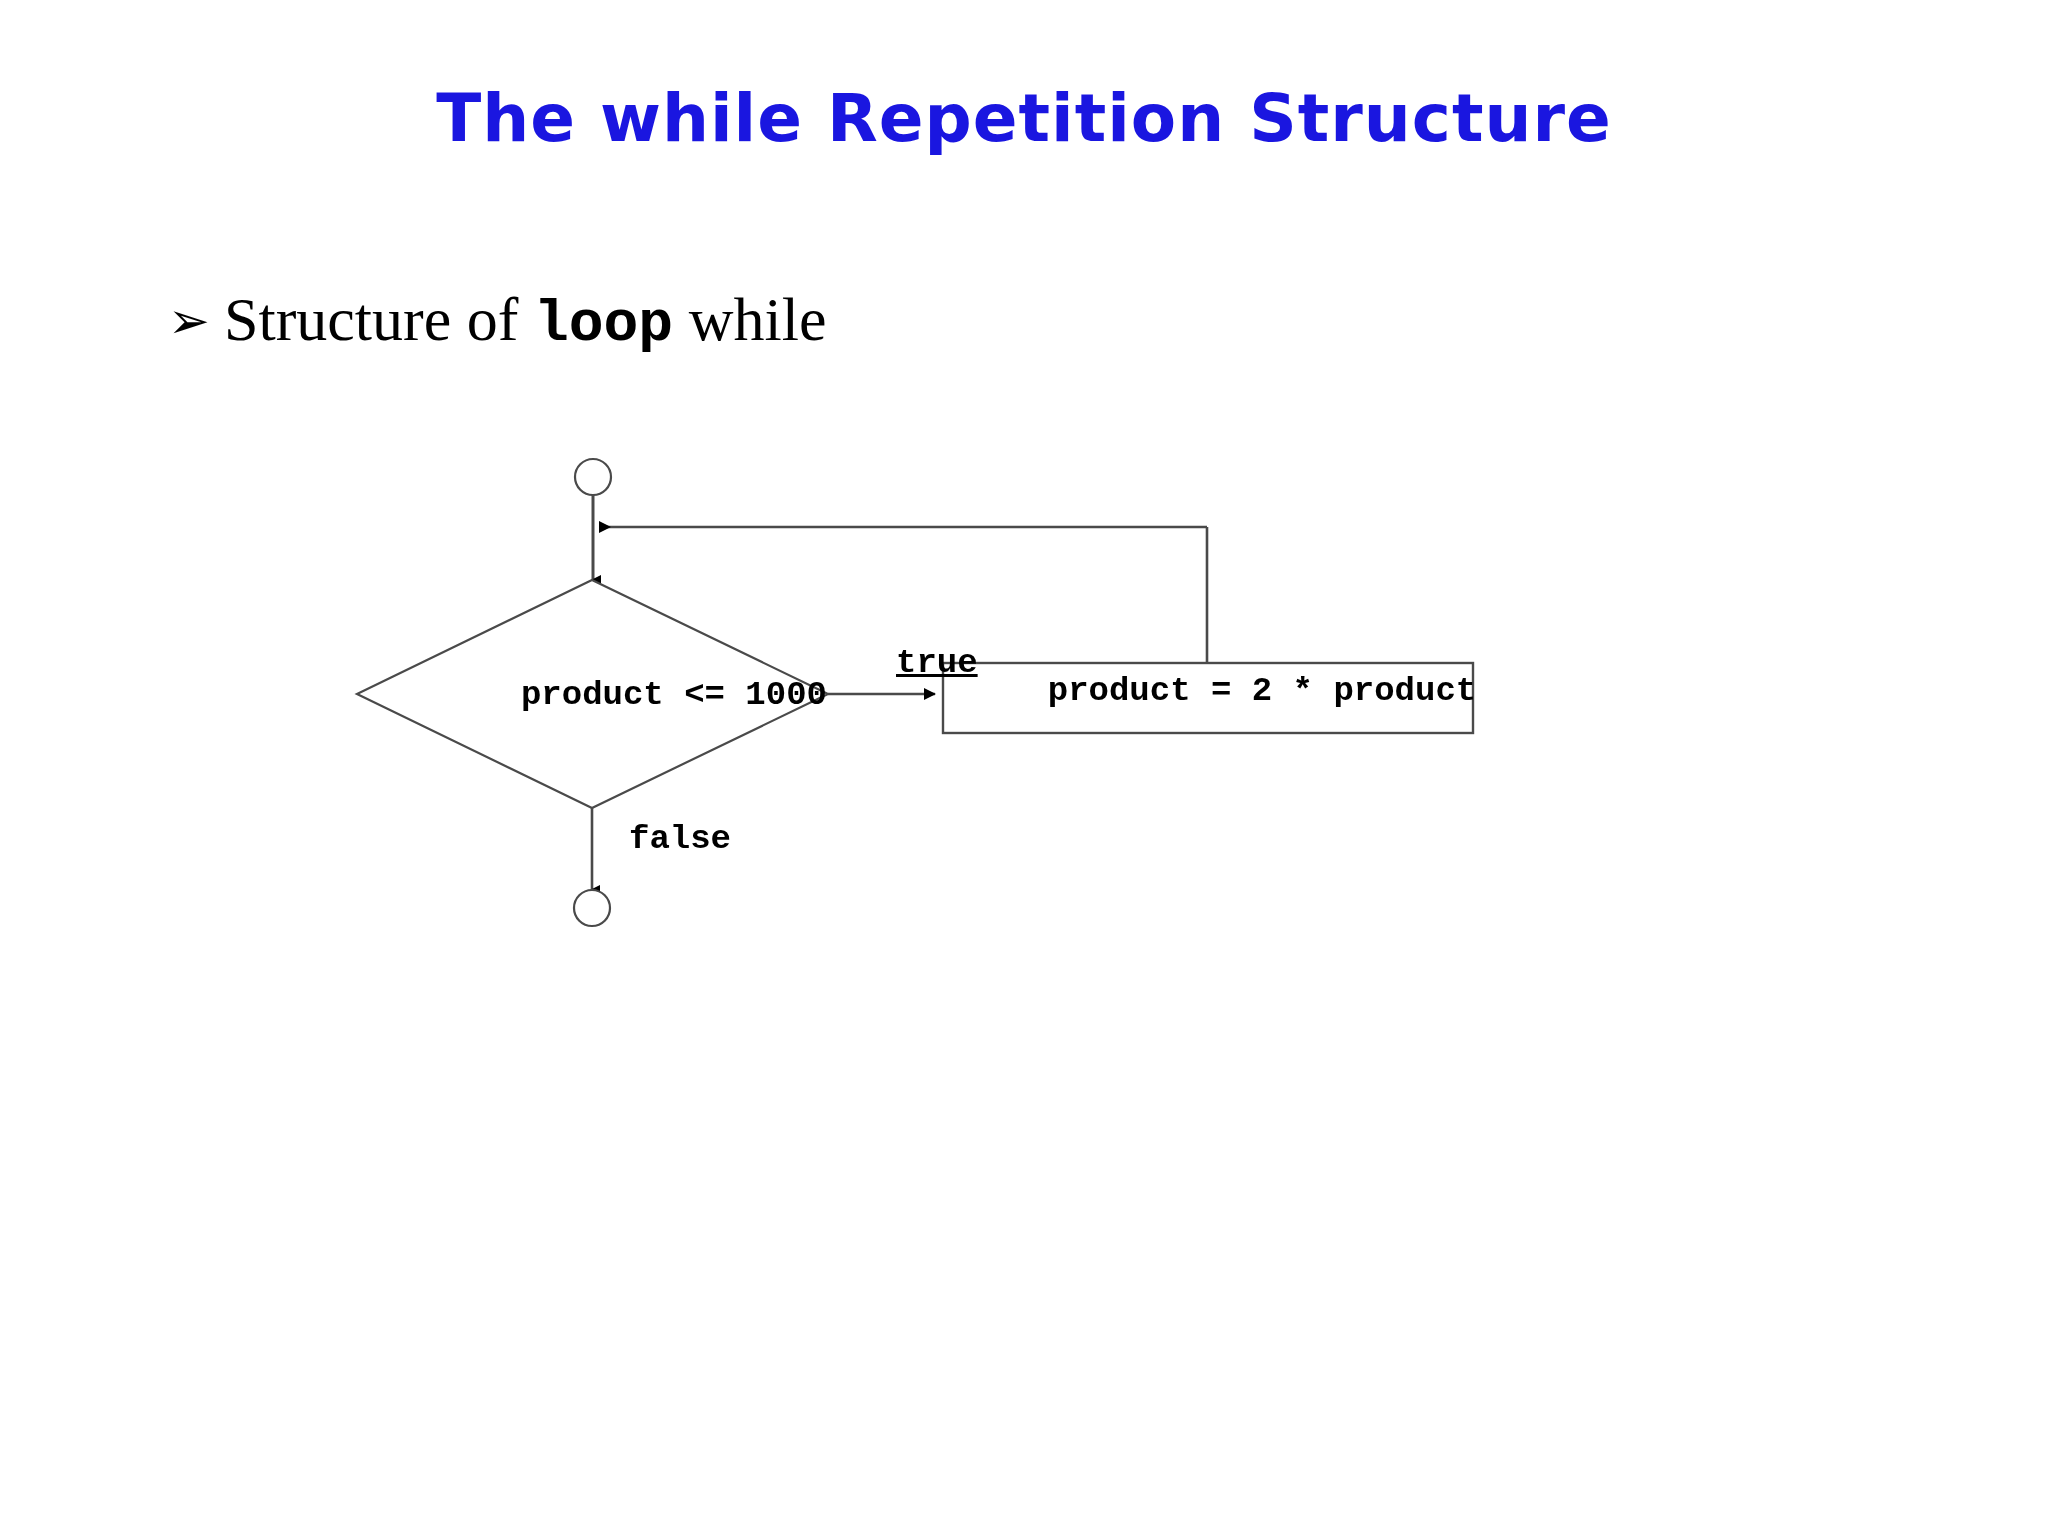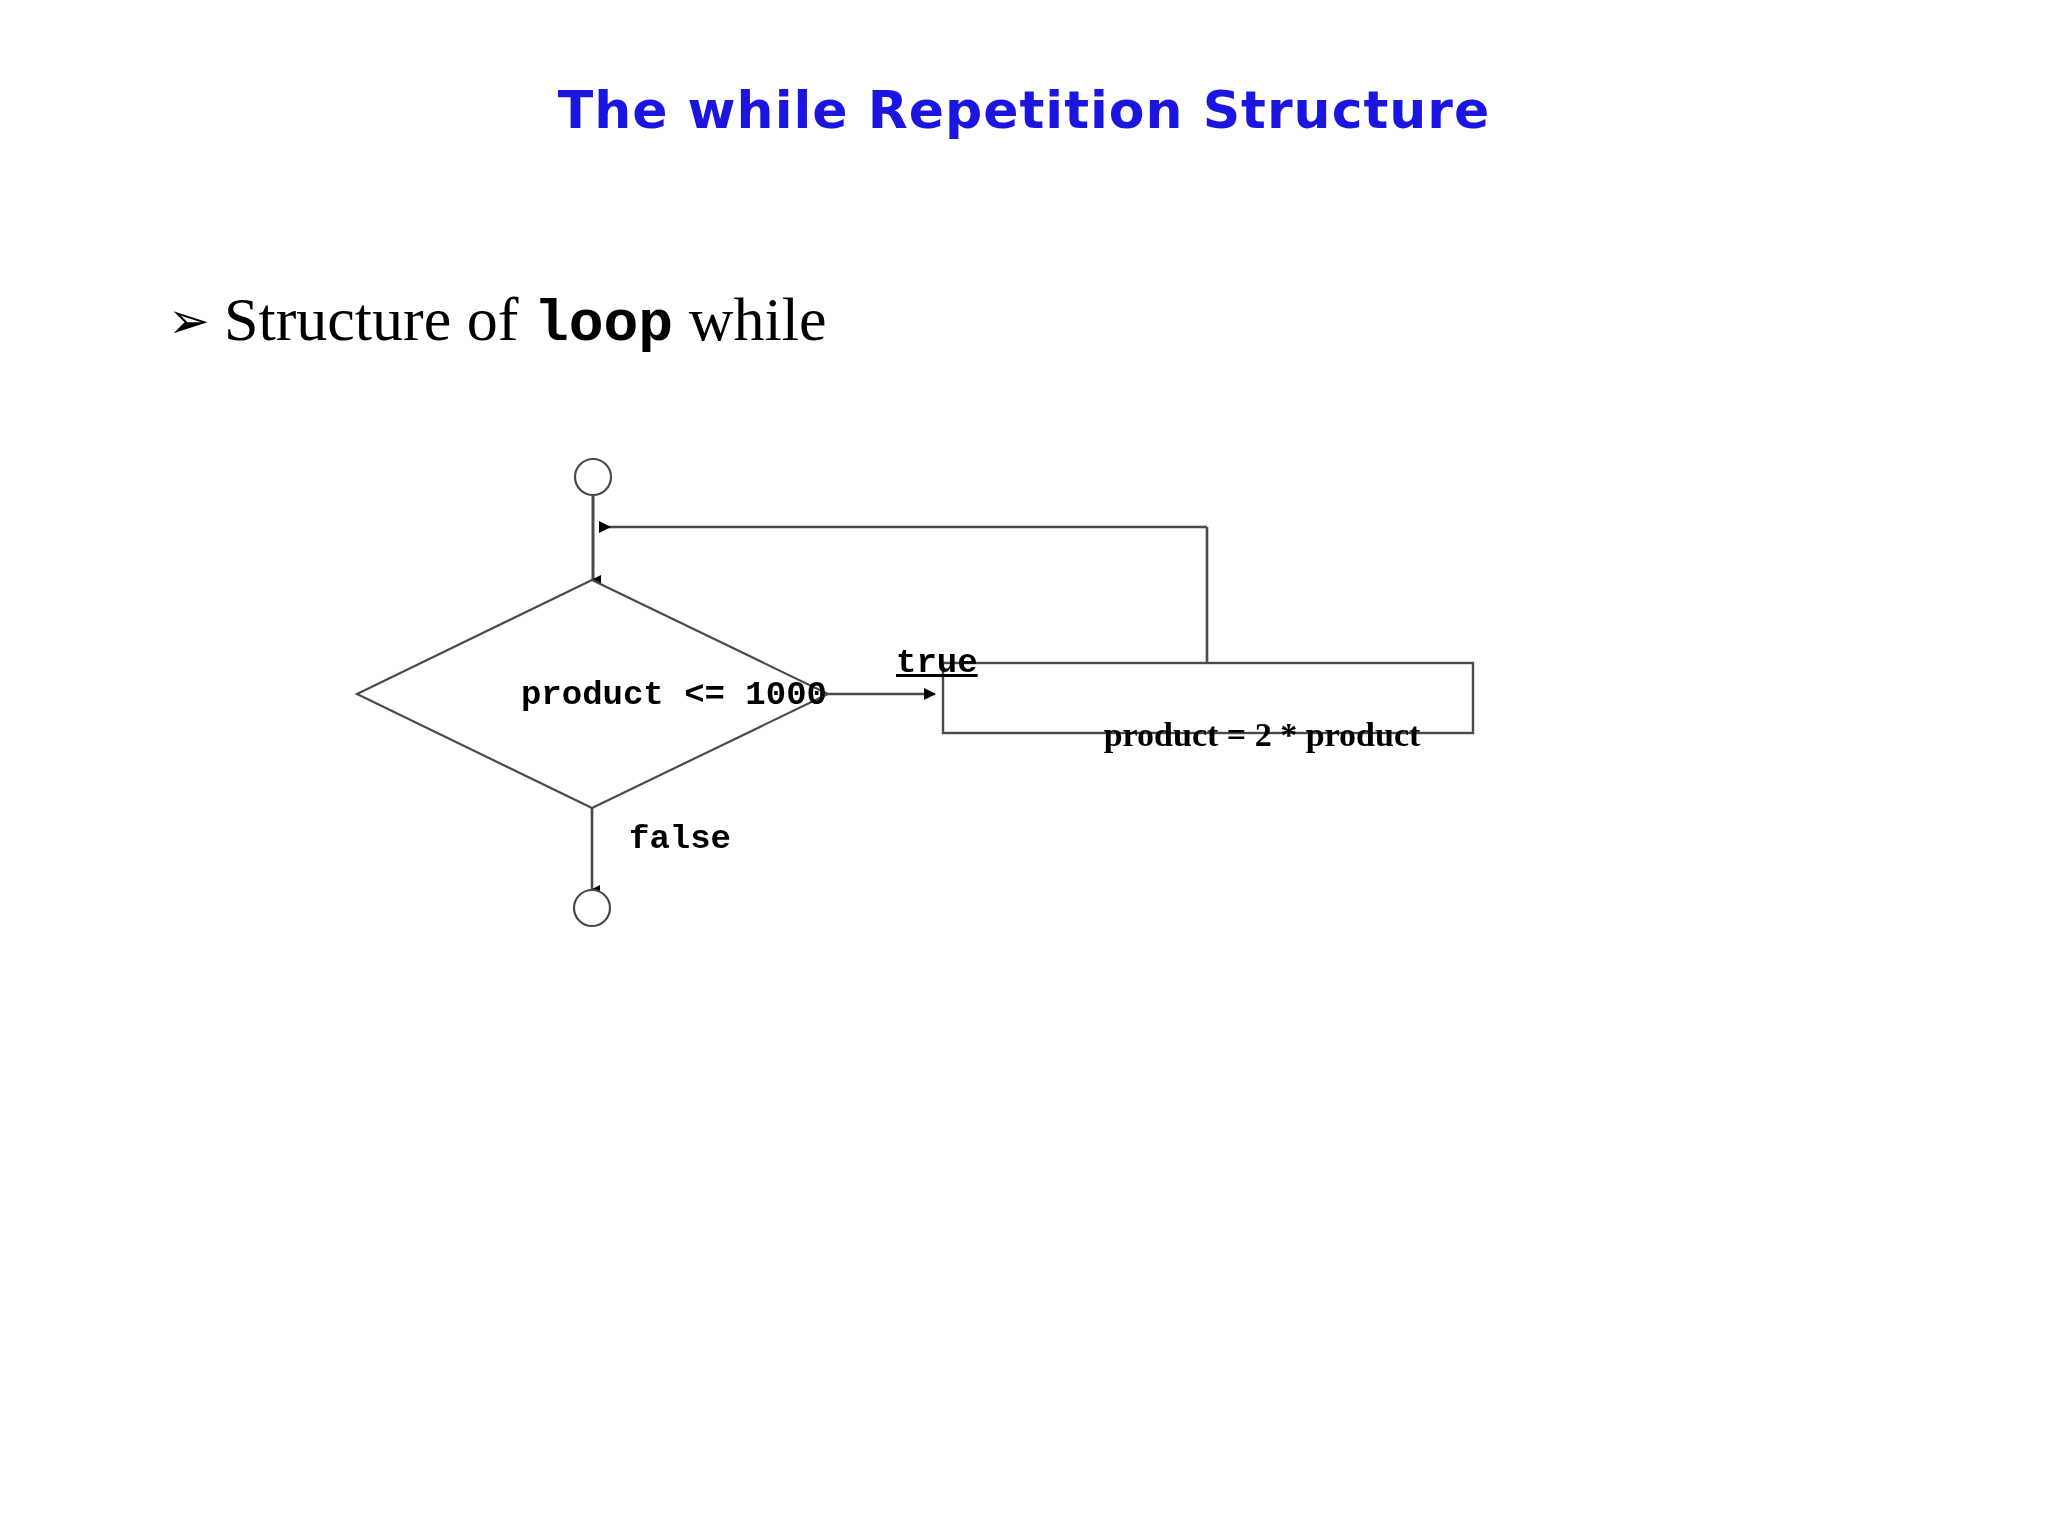--- a/index.html
+++ b/index.html
@@ -23,21 +23,21 @@
   
   .slide-title {
     position: absolute;
     left: 0;
     top: 80px;
     width: 2048px;
     text-align: center;
     color: #1a16e0;
     font-family: "DejaVu Sans", sans-serif;
     font-weight: bold;
-    font-size: 52px;
+    font-size: 66px;
     letter-spacing: 1px;
     white-space: nowrap;
   }
 
   
   .bullet-row {
     position: absolute;
     left: 168px;
     top: 288px;
     display: flex;
@@ -83,24 +83,23 @@
     white-space: nowrap;
   }
   .fc-label.diamond-text {
     left: 357px;
     top: 676px;
     width: 470px;
     text-align: right;
   }
   .fc-label.box-text {
     left: 943px;
-    top: 716px;
+    top: 672px;
     width: 638px;
     text-align: center;
-    font-family: Liberation Serif, serif;
   }
   .fc-label.true-text {
     left: 896px;
     top: 644px;
     text-decoration: underline;
   }
   .fc-label.false-text {
     left: 629px;
     top: 820px;
   }

